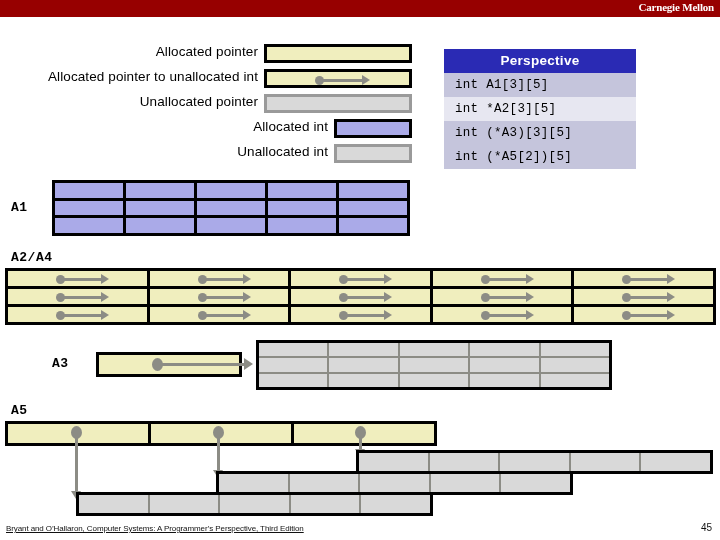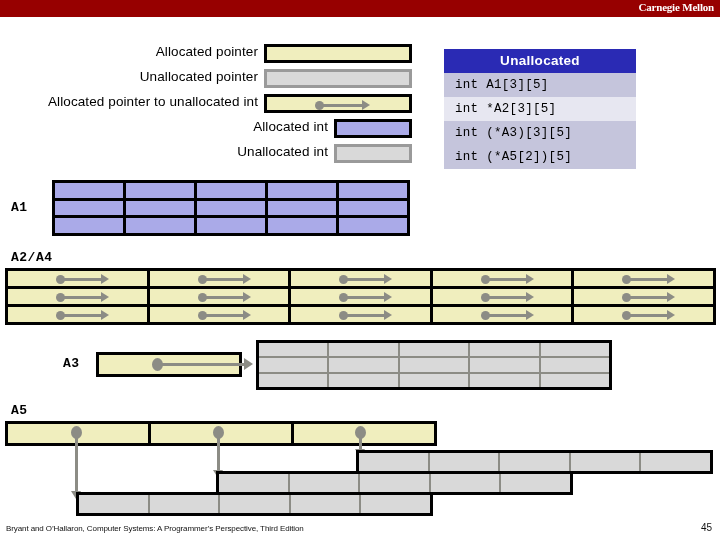--- a/index.html
+++ b/index.html
@@ -105,21 +105,21 @@
   .hhead {
     position: absolute; width: 0; height: 0;
     border-left: 9px solid #8c8c85;
     border-top: 6px solid transparent;
     border-bottom: 6px solid transparent;
   }
 
   
   #footer-text {
     position: absolute; left: 6px; top: 524px;
-    font-size: 8px; color: #111; letter-spacing: -0.1px;
+    font-size: 8px; color: #111; letter-spacing: -0.1px; text-decoration: underline;
   }
   #footer-page {
     position: absolute; right: 8px; top: 522px;
     font-size: 10px; color: #111;
   }
 </style>
 </head>
 <body>
 
 <div id="slide">
@@ -128,49 +128,49 @@
   <div id="banner-title">Carnegie Mellon</div>
 
   <div id="legend">
 
     <div class="legend-row">
       <span class="legend-label">Allocated  pointer</span>
       <span class="swatch sw-alloc-ptr w-big"></span>
     </div>
 
     <div class="legend-row">
-      <span class="legend-label">Unallocated pointer</span>
-      <span class="swatch sw-unalloc-ptr w-big"></span>
-    </div>
-
-    <div class="legend-row">
       <span class="legend-label">Allocated  pointer to unallocated int</span>
       <span class="swatch sw-alloc-ptr w-big">
         <span class="ptr-glyph" style="left:48px; top:3px;">
           <span class="ptr-dot"></span>
           <span class="ptr-line" style="width:40px;"></span>
           <span class="ptr-head"></span>
         </span>
       </span>
     </div>
 
     <div class="legend-row">
+      <span class="legend-label">Unallocated pointer</span>
+      <span class="swatch sw-unalloc-ptr w-big"></span>
+    </div>
+
+    <div class="legend-row">
       <span class="legend-label">Allocated  int</span>
       <span class="swatch sw-alloc-int w-small"></span>
     </div>
 
     <div class="legend-row">
       <span class="legend-label">Unallocated int</span>
       <span class="swatch sw-unalloc-int w-small"></span>
     </div>
 
   </div>
 
   <div id="decl">
-    <div id="decl-header">Unallocated</div>
+    <div id="decl-header">Perspective</div>
     <div class="decl-row odd">int  A1[3][5]</div>
     <div class="decl-row even">int  *A2[3][5]</div>
     <div class="decl-row odd">int  (*A3)[3][5]</div>
     <div class="decl-row odd">int  (*A5[2])[5]</div>
   </div>
 
   <div class="label-text" style="left:11px; top:200px;">A1</div>
   <div class="grid blackbox" style="left:52px; top:180px; width:358px; height:56px; grid-template-columns:repeat(5,1fr); grid-template-rows:repeat(3,1fr); gap:3px;">
     <div class="cell cell-alloc-int"></div>
     <div class="cell cell-alloc-int"></div>
@@ -291,21 +291,21 @@
       </div>
       <div class="cell cell-alloc-ptr">
         <span class="ptr-glyph" style="left: 48px; top: 3px;">
           <span class="ptr-dot"></span>
           <span class="ptr-line" style="width: 38px;"></span>
           <span class="ptr-head"></span>
         </span>
       </div>
     </div>
 
-  <div class="label-text" style="left:63px; top:356px;text-align:right;">A3</div>
+  <div class="label-text" style="left:52px; top:356px;text-align:right;">A3</div>
   <div class="grid blackbox" style="left:96px; top:352px; width:146px; height:25px; grid-template-columns:1fr; grid-template-rows:1fr;">
     <div class="cell cell-alloc-ptr"></div>
   </div>
   <div class="bigdot" style="left:152px; top:358px;"></div>
   <div class="hline" style="left:160px; top:363px; width:86px;"></div>
   <div class="hhead" style="left:244px; top:358px;"></div>
 
   <div class="grid blackbox graygrid" style="left:256px; top:340px; width:356px; height:50px; grid-template-columns:repeat(5,1fr); grid-template-rows:repeat(3,1fr); gap:2px;">
     <div class="cell cell-unalloc-int"></div>
     <div class="cell cell-unalloc-int"></div>

